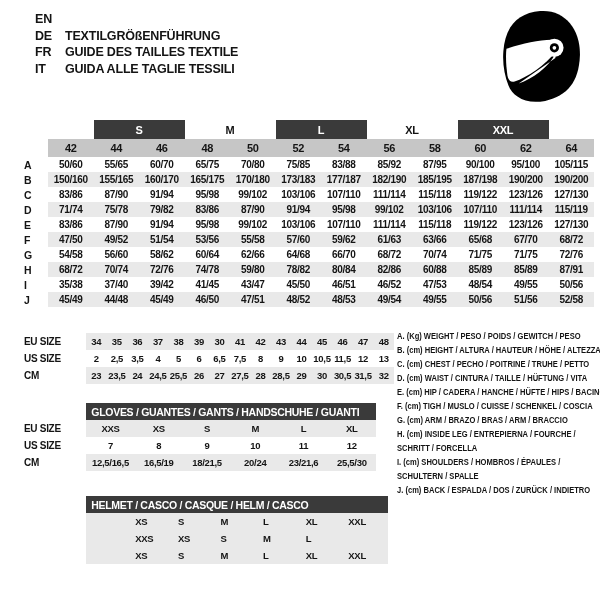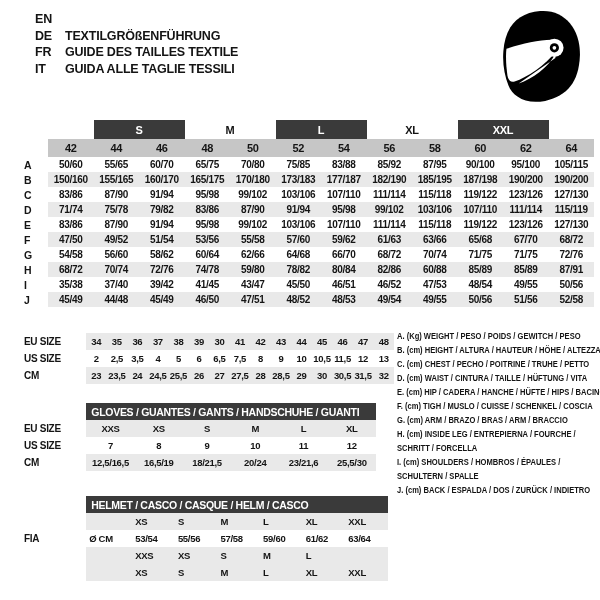--- a/index.html
+++ b/index.html
@@ -409,30 +409,20 @@
           <td class="lbl"></td>
           <td class="u shade"></td>
           <td class="hsize shade">XS</td>
           <td class="hsize shade">S</td>
           <td class="hsize shade">M</td>
           <td class="hsize shade">L</td>
           <td class="hsize shade">XL</td>
           <td class="hsize shade">XXL</td>
         </tr>
         <tr>
-          <td class="lbl">FIA</td>
-          <td class="u">Ø CM</td>
-          <td class="hval">53/54</td>
-          <td class="hval">55/56</td>
-          <td class="hval">57/58</td>
-          <td class="hval">59/60</td>
-          <td class="hval">61/62</td>
-          <td class="hval">63/64</td>
-        </tr>
-        <tr>
           <td class="lbl"></td>
           <td class="u shade"></td>
           <td class="hsize shade">XXS</td>
           <td class="hsize shade">XS</td>
           <td class="hsize shade">S</td>
           <td class="hsize shade">M</td>
           <td class="hsize shade">L</td>
           <td class="hsize shade"></td>
         </tr>
         <tr>

